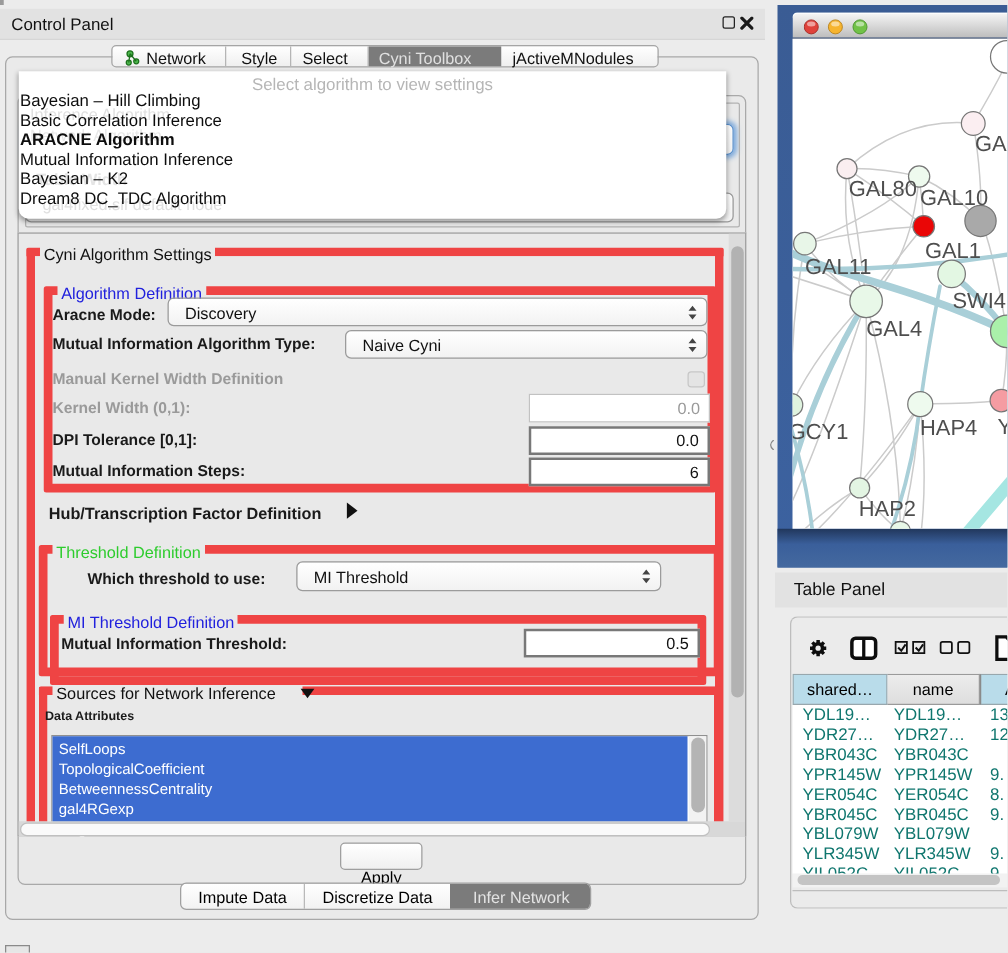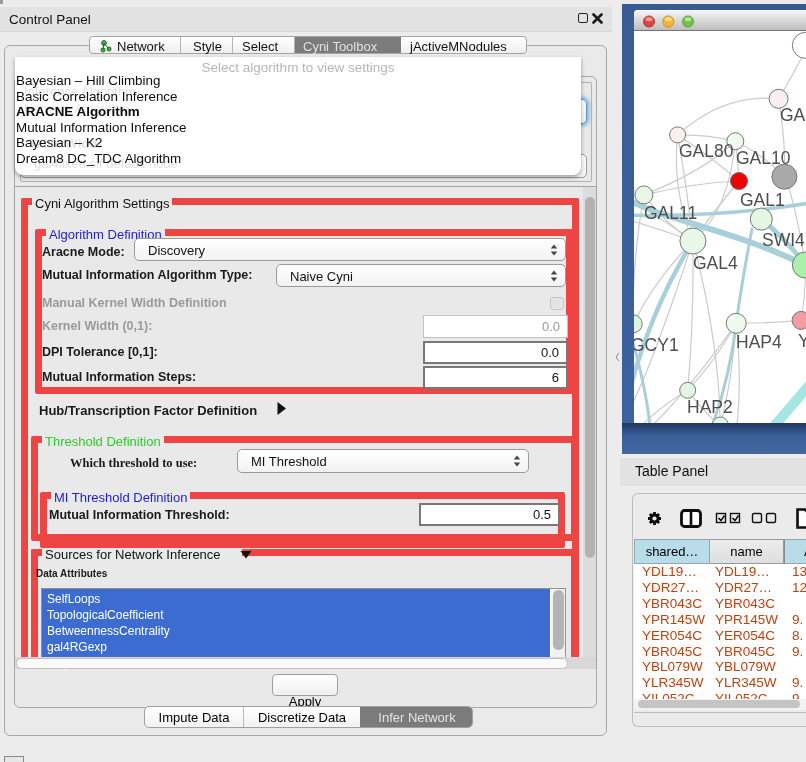--- a/index.html
+++ b/index.html
@@ -81,21 +81,21 @@
 <div class="lbl" style="left:39px;top:403px;font-size:13px;">Hub/Transcription Factor Definition</div>
 <div class="abs" style="left:276px;top:401px;line-height:0;">
       <svg style="display:block" width="11" height="15" viewBox="0 0 11 15">
         <path d="M1.5 1 L10 7.5 L1.5 14 Z" fill="#111"></path>
       </svg>
     </div>
 
 <div class="fieldset" style="left:31px;top:436px;width:547px;height:105px;">
   <span class="fs-title" style="color:#2ecc2e;">Threshold Definition</span>
 </div>
-<div class="lbl" style="left:70px;top:456px;font-family:Liberation Serif, serif;">Which threshold to use:</div>
+<div class="lbl" style="left:70px;top:456px;">Which threshold to use:</div>
 <div class="combo" style="left:237px;top:449px;width:292px;height:24px;">
       <span style="position:absolute;left:13px;top:4px;">MI Threshold</span>
       <span class="ar">
         <svg width="8" height="12" viewBox="0 0 8 12">
           <path d="M4 0.5 L7.2 4.5 L0.8 4.5 Z M4 11.5 L7.2 7.5 L0.8 7.5 Z" fill="#444"></path>
         </svg>
       </span>
     </div>
 <div class="fieldset" style="left:40px;top:492px;width:525px;height:56px;">
   <span class="fs-title" style="color:#2121dd;">MI Threshold Definition</span>
@@ -276,21 +276,21 @@
   </g>
   <path d="M150.5 3.5 L158 3.5 L162 8 L162 21.5 L150.5 21.5 Z" fill="#fff" stroke="#0d0d0d" stroke-width="2.6"></path>
 </svg>
 
 <div class="abs" style="left:634px;top:539px;width:172px;height:25px;overflow:hidden;">
   <div class="abs" style="left:0;top:0;width:76px;height:25px;background:#b9dcea;border:1px solid #98a7ad;text-align:center;font-size:13px;padding-top:4px;">shared…</div>
   <div class="abs" style="left:76px;top:0;width:74px;height:25px;background:linear-gradient(#ececec,#dedede);border:1px solid #9a9a9a;border-left:none;text-align:center;font-size:13px;padding-top:4px;">name</div>
   <div class="abs" style="left:150px;top:0;width:26px;height:25px;background:#b9dcea;border:1px solid #98a7ad;border-left:1px solid #8a8a8a;font-size:13px;padding-top:4px;padding-left:19px;">A</div>
 </div>
 
-<div class="abs" style="left:634px;top:564px;width:172px;height:135px;background:#fff;overflow:hidden;font-size:13.5px;color:#c2410c;">
+<div class="abs" style="left:634px;top:564px;width:172px;height:135px;background:#fff;overflow:hidden;font-size:13.5px;color:#0f766e;">
   <div style="position:absolute;top:0.0px;left:0;width:100%;height:16px;">
         <span style="position:absolute;left:8px;">YDL19…</span>
         <span style="position:absolute;left:81px;">YDL19…</span>
         <span style="position:absolute;left:158px;">13…</span>
       </div>
   <div style="position:absolute;top:15.9px;left:0;width:100%;height:16px;">
         <span style="position:absolute;left:8px;">YDR27…</span>
         <span style="position:absolute;left:81px;">YDR27…</span>
         <span style="position:absolute;left:158px;">12…</span>
       </div>

